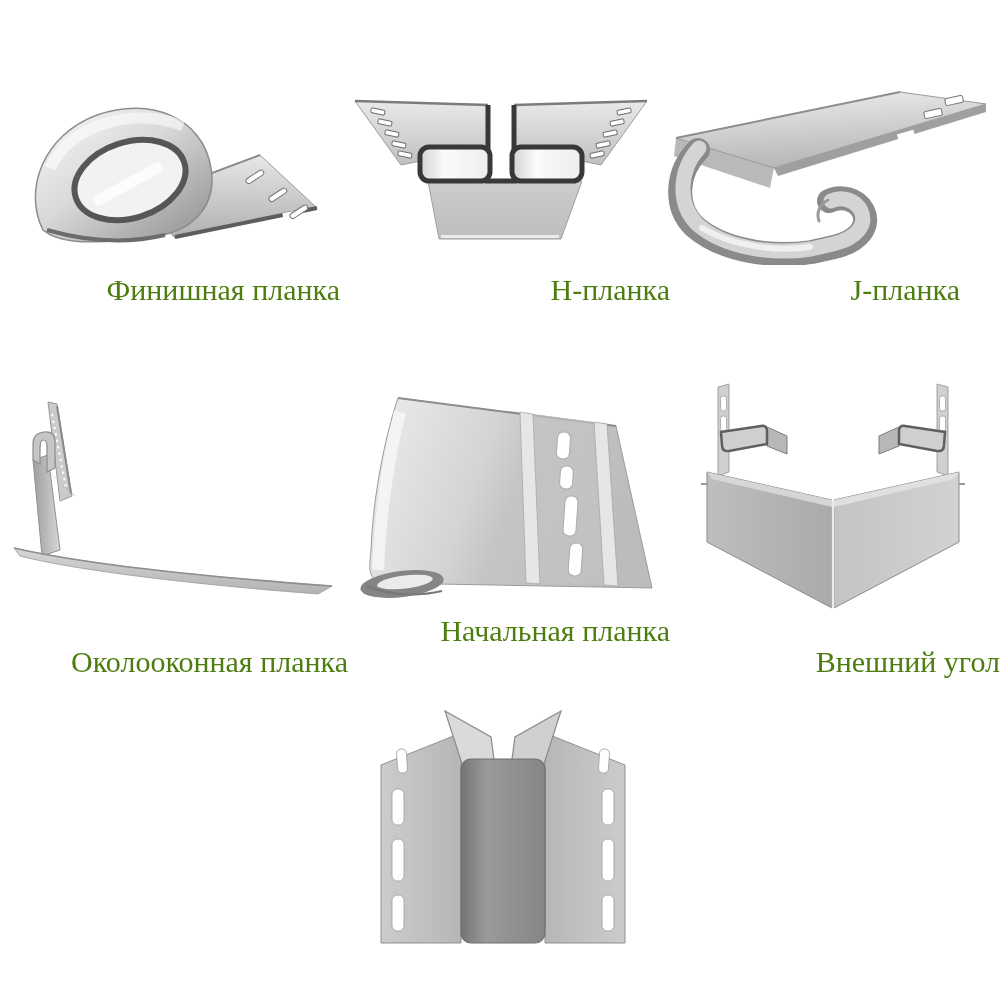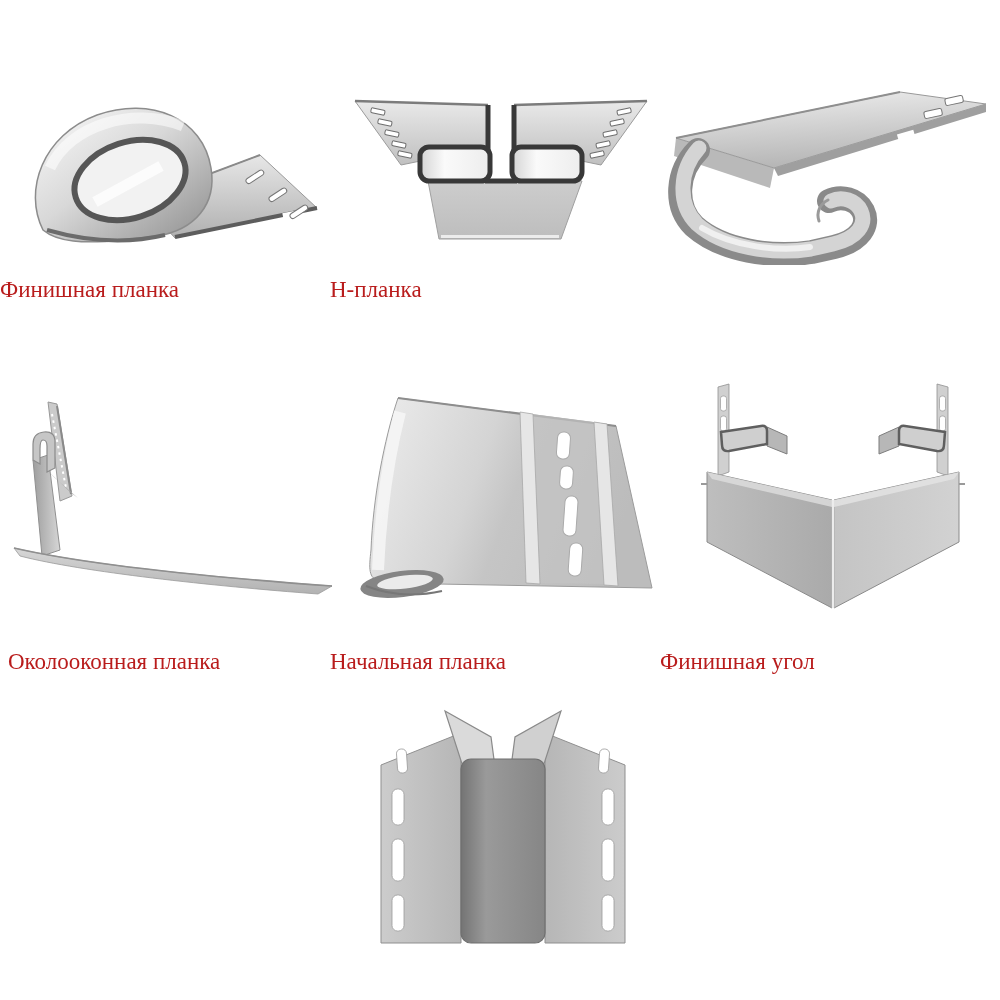--- a/index.html
+++ b/index.html
@@ -8,24 +8,24 @@
     background:#ffffff;
     position:relative;
     overflow:hidden;
     font-family:"Liberation Serif", serif;
   }
   .stage{position:absolute;inset:0;}
   .art{position:absolute;}
   .art svg{display:block;width:100%;height:100%;}
   .cap{
     position:absolute;
-    text-align:left;
-    font-size:23px;
+    text-align:right;
+    font-size:30px;
     line-height:36px;
-    color:#b91c1c;
+    color:#4d7c0f;
     white-space:nowrap;
   }
 </style>
 </head>
 <body>
 
 <div class="stage">
 
   <div class="art" style="left:25px;top:80px;width:295px;height:180px">
     <svg viewBox="0 0 295 180" xmlns="http://www.w3.org/2000/svg">
@@ -138,20 +138,21 @@
         <rect x="236" y="52" width="17" height="11" transform="rotate(-16 244 57)" stroke="none"></rect>
       </g>
       <g fill="none" stroke-linecap="round">
         <path d="M 36,70 C 14,92 12,126 32,146 C 60,171 110,178 150,172 L 172,167 C 198,161 208,145 201,131 C 195,119 179,115 167,121" stroke="#8a8a8a" stroke-width="24"></path>
         <path d="M 37,68 C 17,90 15,124 35,144 C 62,168 110,175 149,169 L 171,164 C 196,158 205,144 199,131 C 194,120 180,116 169,121" stroke="#d4d4d4" stroke-width="15"></path>
         <path d="M 40,148 C 70,166 115,172 148,167" stroke="#f0f0f0" stroke-width="6"></path>
         <path d="M 166,120 C 158,124 154,132 157,141" stroke="#9a9a9a" stroke-width="3"></path>
       </g>
     </svg>
   </div>
+  <div class="cap" style="left:660px;top:272px;width:300px">J-планка</div>
 
   <div class="art" style="left:2px;top:388px;width:336px;height:222px">
     <svg viewBox="0 0 336 222" xmlns="http://www.w3.org/2000/svg">
       <defs>
         <linearGradient id="g4p" x1="0" y1="0" x2="1" y2="0">
           <stop offset="0" stop-color="#9e9e9e"></stop>
             <stop offset="1" stop-color="#d6d6d6"></stop>
         </linearGradient>
         <linearGradient id="g4b" x1="0" y1="0" x2="0" y2="1">
           <stop offset="0" stop-color="#d7d7d7"></stop>
@@ -206,21 +207,21 @@
         <polygon points="252,44 265,46 276,208 262,207"></polygon>
       </g>
       <g fill="#ffffff" stroke="#aaaaaa" stroke-width="1">
         <rect x="215" y="54" width="13" height="27" rx="6" transform="rotate(4 221 67)"></rect>
         <rect x="218" y="88" width="13" height="23" rx="6" transform="rotate(4 224 99)"></rect>
         <rect x="222" y="118" width="13" height="40" rx="6" transform="rotate(4 228 138)"></rect>
         <rect x="227" y="165" width="13" height="33" rx="6" transform="rotate(4 233 181)"></rect>
       </g>
     </svg>
   </div>
-  <div class="cap" style="left:330px;top:644px;width:340px">Начальная планка</div>
+  <div class="cap" style="left:330px;top:613px;width:340px">Начальная планка</div>
 
   <div class="art" style="left:685px;top:370px;width:296px;height:252px">
     <svg viewBox="0 0 296 252" xmlns="http://www.w3.org/2000/svg">
       <defs>
         <linearGradient id="g6l" x1="0" y1="0" x2="1" y2="0">
           <stop offset="0" stop-color="#bebebe"></stop>
             <stop offset="1" stop-color="#aaaaaa"></stop>
         </linearGradient>
         <linearGradient id="g6r" x1="0" y1="0" x2="1" y2="0">
           <stop offset="0" stop-color="#c4c4c4"></stop>
@@ -249,21 +250,21 @@
         <polygon points="22,102 147,130 147,238 22,172" fill="url(#g6l)" stroke="#8a8a8a" stroke-width="1"></polygon>
         <polygon points="274,102 149,130 149,238 274,172" fill="url(#g6r)" stroke="#8a8a8a" stroke-width="1"></polygon>
         <polygon points="22,102 147,130 147,137 27,109" fill="#dcdcdc" opacity="0.85"></polygon>
         <polygon points="274,102 149,130 149,137 269,109" fill="#e3e3e3" opacity="0.85"></polygon>
         <line x1="148" y1="130" x2="148" y2="238" stroke="#ececec" stroke-width="2.5"></line>
         <line x1="22" y1="114" x2="16" y2="114" stroke="#9a9a9a" stroke-width="2"></line>
         <line x1="274" y1="114" x2="280" y2="114" stroke="#9a9a9a" stroke-width="2"></line>
       </g>
     </svg>
   </div>
-  <div class="cap" style="left:660px;top:644px;width:340px">Финишная угол</div>
+  <div class="cap" style="left:660px;top:644px;width:340px">Внешний угол</div>
 
   <div class="art" style="left:345px;top:695px;width:316px;height:250px">
     <svg viewBox="0 0 316 250" xmlns="http://www.w3.org/2000/svg">
       <defs>
         <linearGradient id="g7w" x1="0" y1="0" x2="1" y2="0">
           <stop offset="0" stop-color="#cccccc"></stop>
             <stop offset="1" stop-color="#b6b6b6"></stop>
         </linearGradient>
         <linearGradient id="g7x" x1="0" y1="0" x2="1" y2="0">
           <stop offset="0" stop-color="#b6b6b6"></stop>

